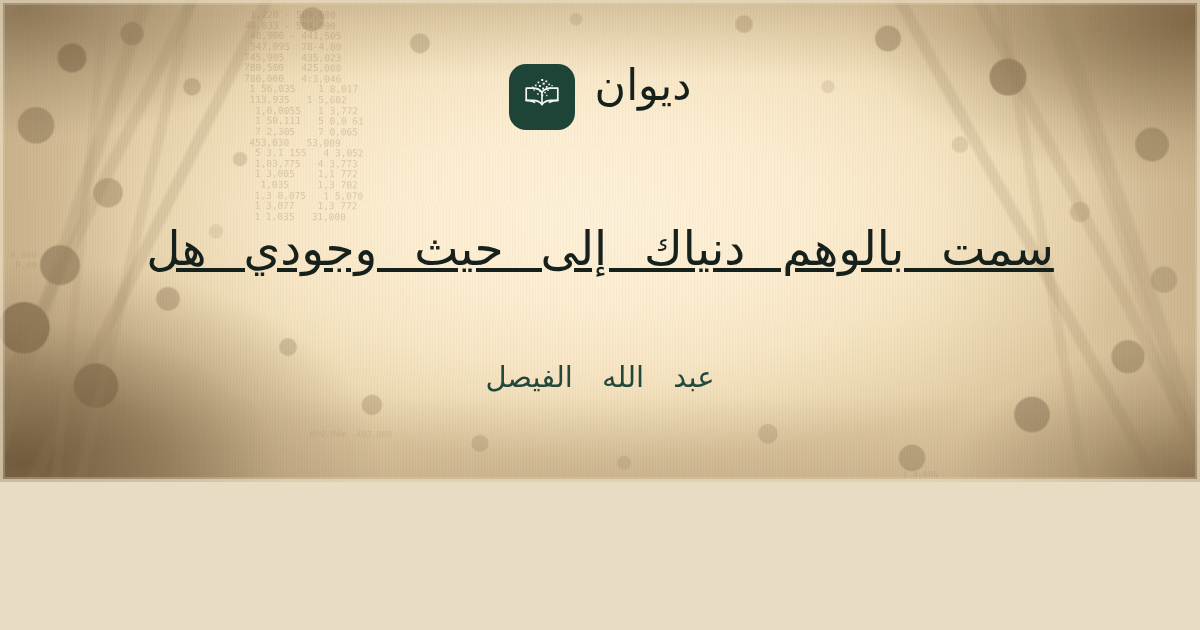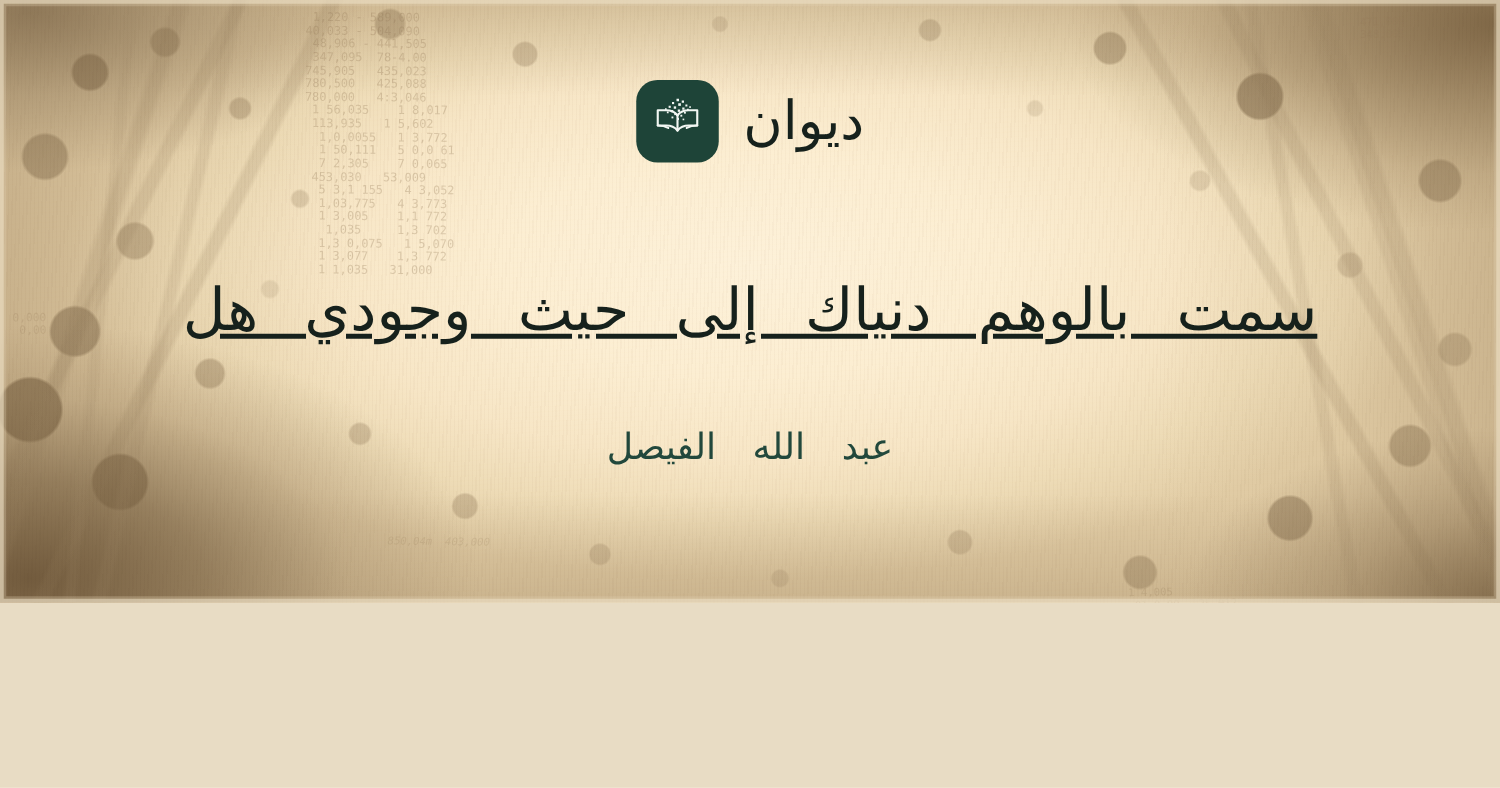--- a/index.html
+++ b/index.html
@@ -148,21 +148,20 @@
     inset:0;
     display:flex;
     flex-direction:column;
     align-items:center;
     z-index:5;
   }
 
   
   #brand {
     display:flex;
-    align-items:center;
     gap:20px;
     margin-top:64px;
   }
   #brand-mark {
     width:66px; height:66px;
     border-radius:17px;
     background:#1e4438;
     display:flex;
     align-items:center;
     justify-content:center;
@@ -192,21 +191,21 @@
     text-decoration:underline;
   }
 
   
   #author {
     direction:rtl;
     text-align:center;
     font-size:29px;
     color:#22483c;
     word-spacing:20px;
-    margin-top:60px;
+    margin-top:80px;
     font-weight:400;
   }
 
   
   #footer {
     position:absolute;
     left:0; right:0;
     top:532px;
     text-align:right;
     font-size:22px;

